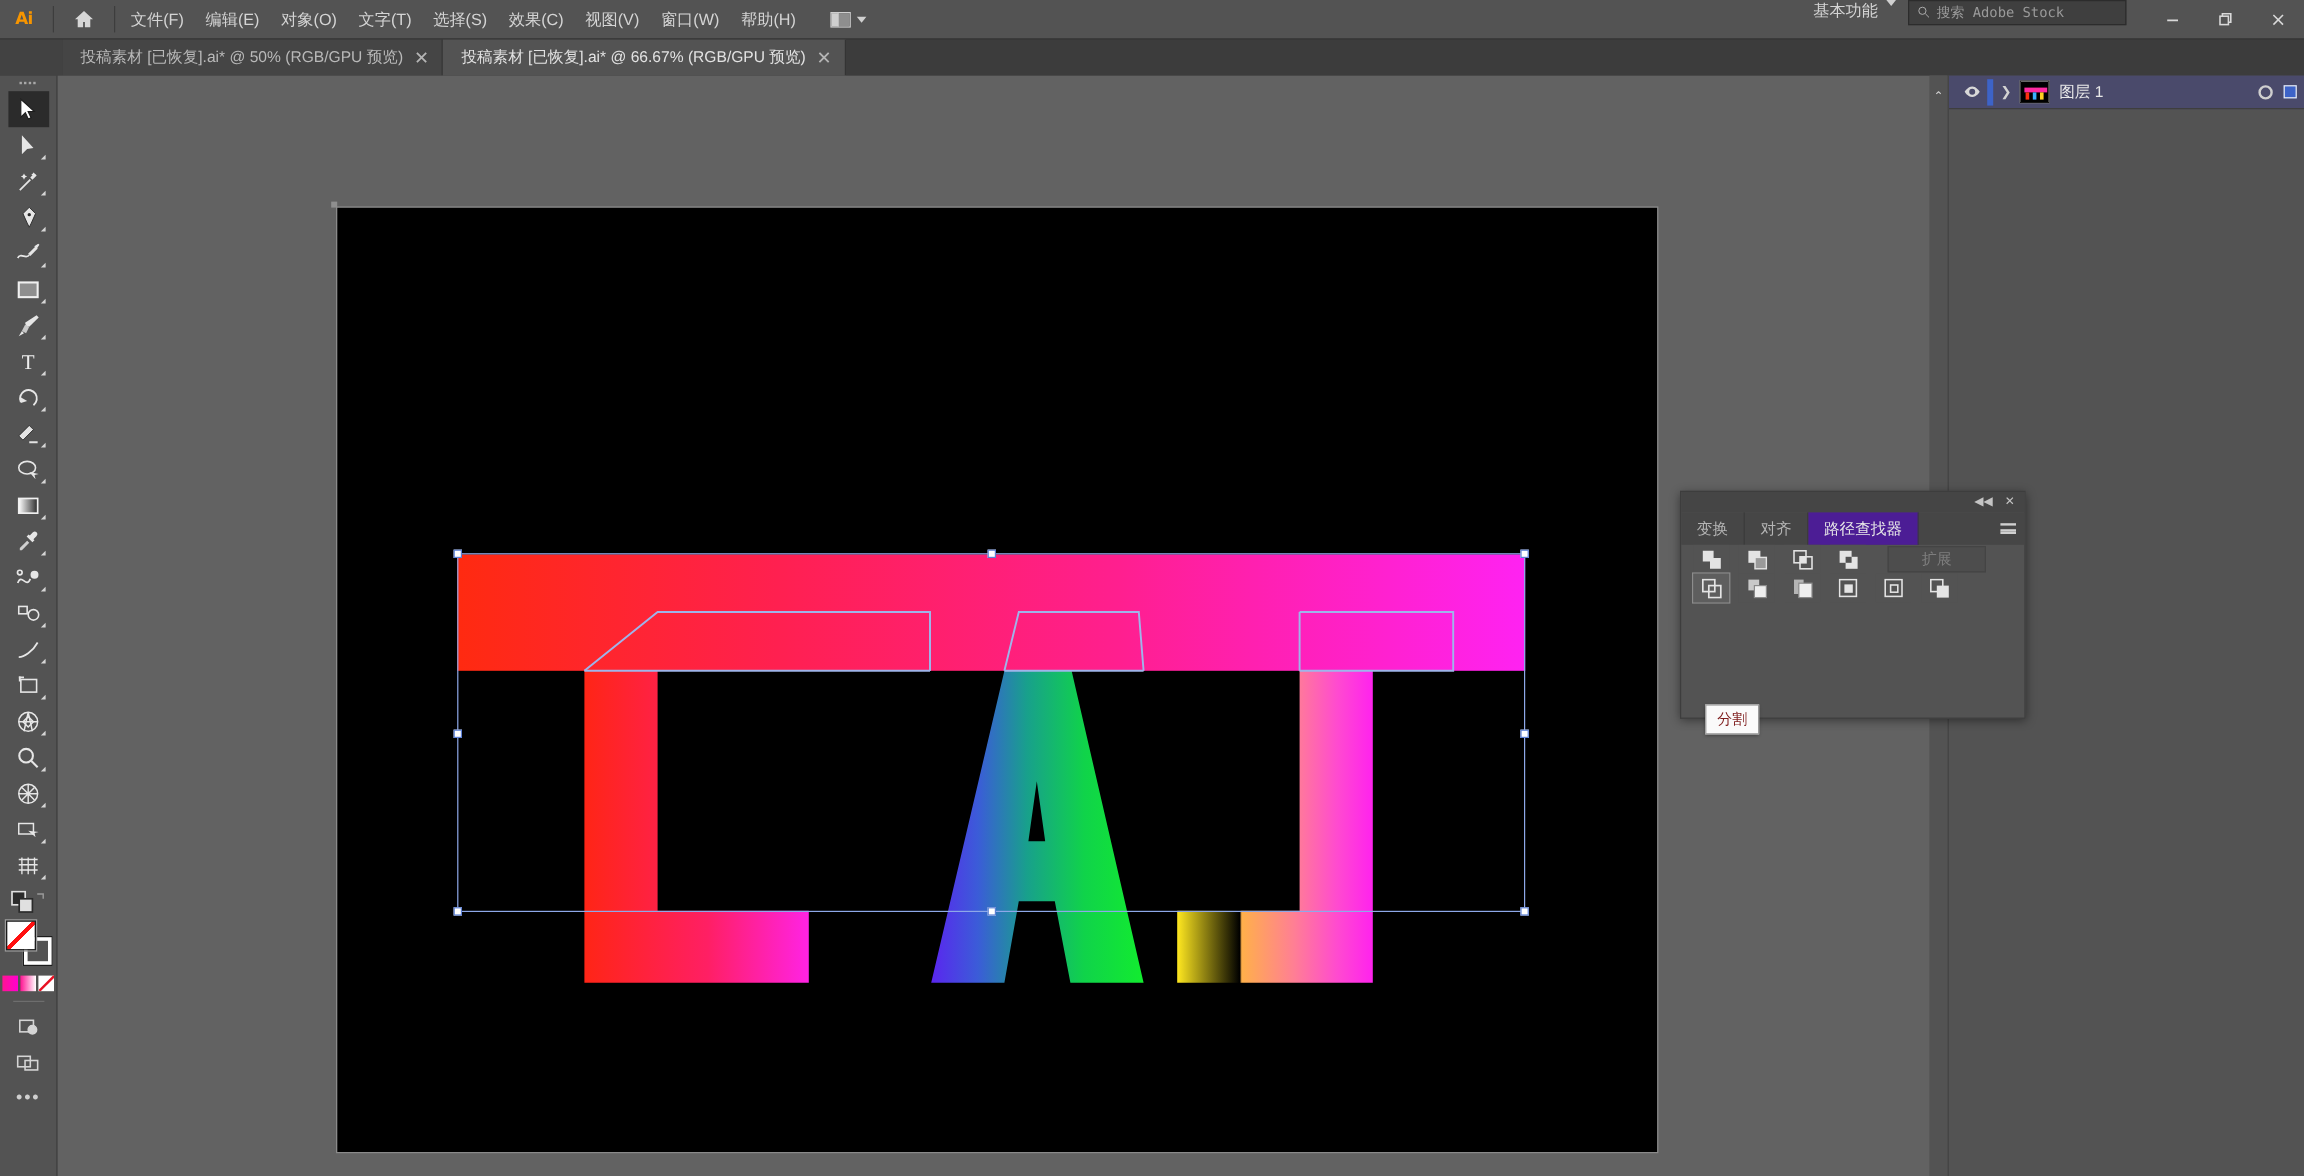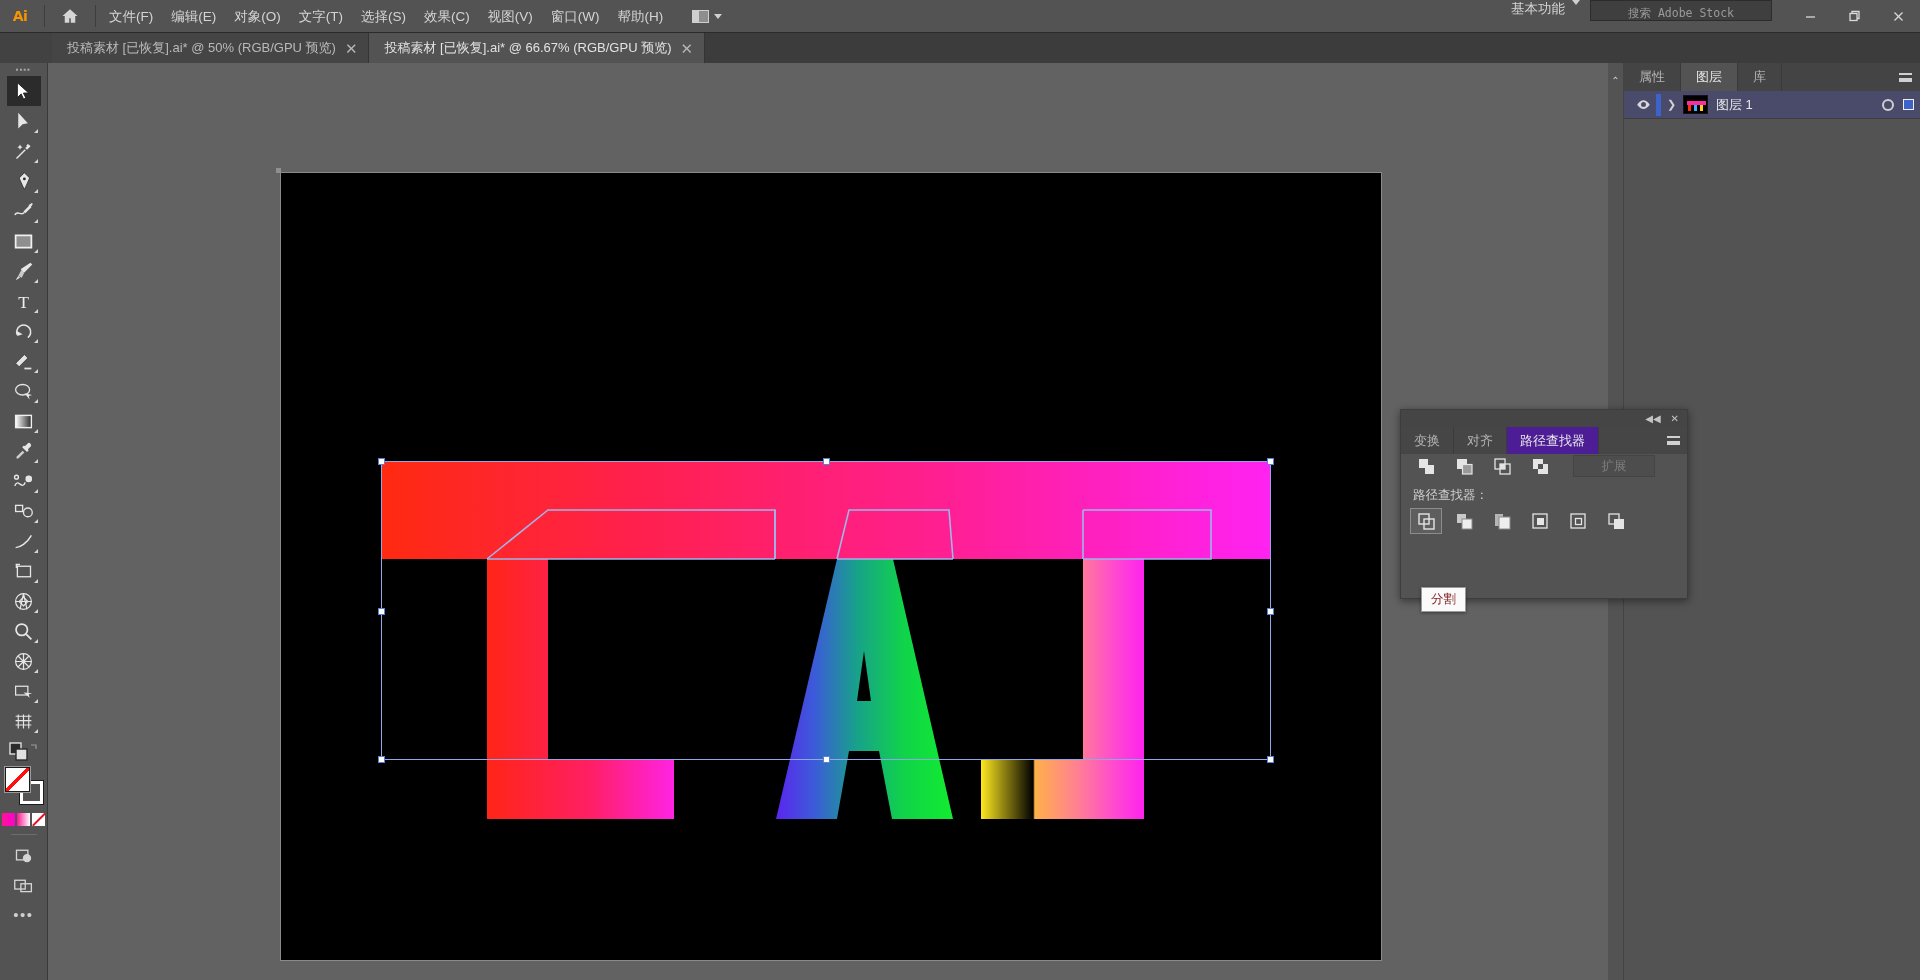--- a/index.html
+++ b/index.html
@@ -40,21 +40,21 @@
     width: 17px; height: 13px; border: 1.5px solid #cfcfcf; display: flex;
   }
   .arrange-ico i { display: block; height: 100%; }
   .arrange-ico i:first-child { width: 6px; background: #cfcfcf; border-right: 1.5px solid #cfcfcf; }
   .arrange-ico i:last-child { flex: 1; background: #8e8e8e; }
   .caret { width: 0; height: 0; border-left: 4px solid transparent; border-right: 4px solid transparent; border-top: 5px solid #d0d0d0; }
   .mb-right { margin-left: auto; display: flex; height: 33px; }
   .workspace-label { color: #d4d4d4; font-size: 13.5px; margin-right: 7px; }
   .search-box {
     width: 182px; height: 21px; background: #3f3f3f; border: 1px solid #2c2c2c;
-    display: flex; align-items: center; gap: 5px; padding: 0 6px; margin: 0 16px 0 10px; flex-direction: column;
+    display: flex; align-items: center; gap: 5px; padding: 0 6px; margin: 0 16px 0 10px;
   }
   .search-box svg { width: 12px; height: 12px; stroke: #b0b0b0; fill: none; stroke-width: 1.6; }
   .search-ph { color: #9a9a9a; font-size: 11.5px; font-family: "DejaVu Sans Mono", monospace; }
   .winbtn { width: 44px; height: 33px; display: flex; align-items: center; justify-content: center; color: #d9d9d9; font-size: 13px; }
   .winbtn svg { stroke: #d9d9d9; fill: none; stroke-width: 1.3; }
 
   
   .tabbar {
     position: absolute; top: 33px; left: 0; width: 1920px; height: 30px;
     background: #3c3c3c; display: flex; align-items: flex-end;
@@ -525,28 +525,20 @@
       <div class="thumb"></div>
       <div class="vs-arrow" style="bottom:0">▼</div>
     </div>
   </div>
 
   <div class="rdock">
     <div class="rdock-collapse">
         <span>⌃</span>
       </div>
 
-    <div class="panel-tabs">
-      <div class="ptab">属性</div>
-      <div class="ptab active">图层</div>
-      <div class="ptab">库</div>
-      <div class="ptab-menu">
-          <span></span>
-        </div>
-    </div>
 
     <div class="layer-row">
       <div class="layer-eye">
         <svg viewBox="0 0 24 24">
             <path d="M12 5C6 5 2 12 2 12s4 7 10 7 10-7 10-7-4-7-10-7zm0 11a4 4 0 1 1 0-8 4 4 0 0 1 0 8z"></path>
           </svg>
       </div>
       <div class="layer-bluebar"></div>
       <div class="layer-arrow">❯</div>
       <div class="layer-thumb">
@@ -601,21 +593,20 @@
       <div class="pf-btn">
         <svg width="17" height="17" viewBox="0 0 17 17">
             <rect x="1" y="1" width="10" height="10" fill="#e4e4e4"></rect>
             <rect x="6" y="6" width="10" height="10" fill="#e4e4e4"></rect>
             <rect x="6" y="6" width="5" height="5" fill="#535353"></rect>
           </svg>
       </div>
       <div class="pf-expand">扩展</div>
     </div>
 
-    <div class="pf-section">路径查找器：</div>
     <div class="pf-row">
       <div class="pf-btn hovered">
         <svg width="17" height="17" viewBox="0 0 17 17">
             <rect x="1" y="1" width="10" height="10" fill="none" stroke="#e4e4e4" stroke-width="1.4"></rect>
             <rect x="6" y="6" width="10" height="10" fill="none" stroke="#e4e4e4" stroke-width="1.4"></rect>
           </svg>
       </div>
       <div class="pf-btn">
         <svg width="17" height="17" viewBox="0 0 17 17">
             <rect x="1" y="1" width="9" height="9" fill="#c9c9c9"></rect>

